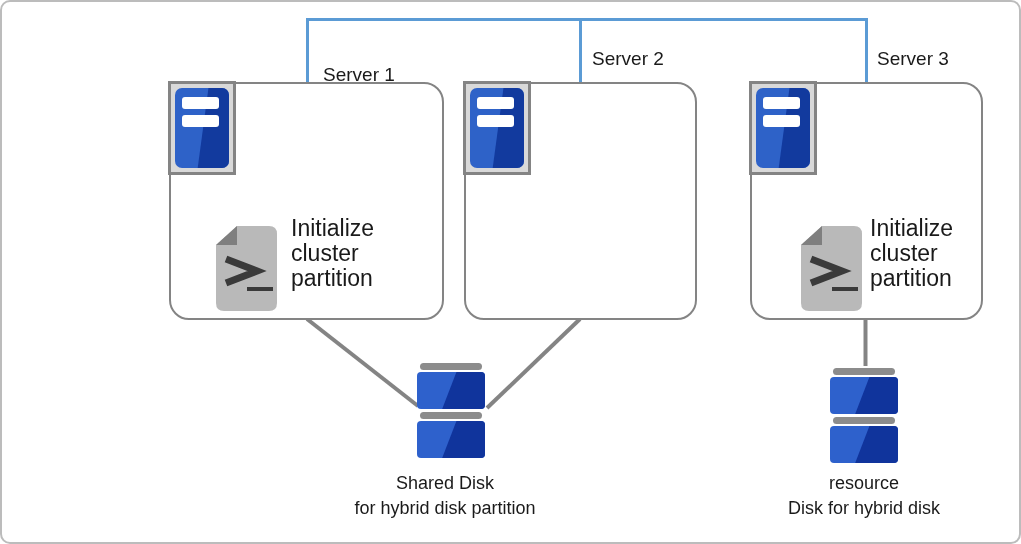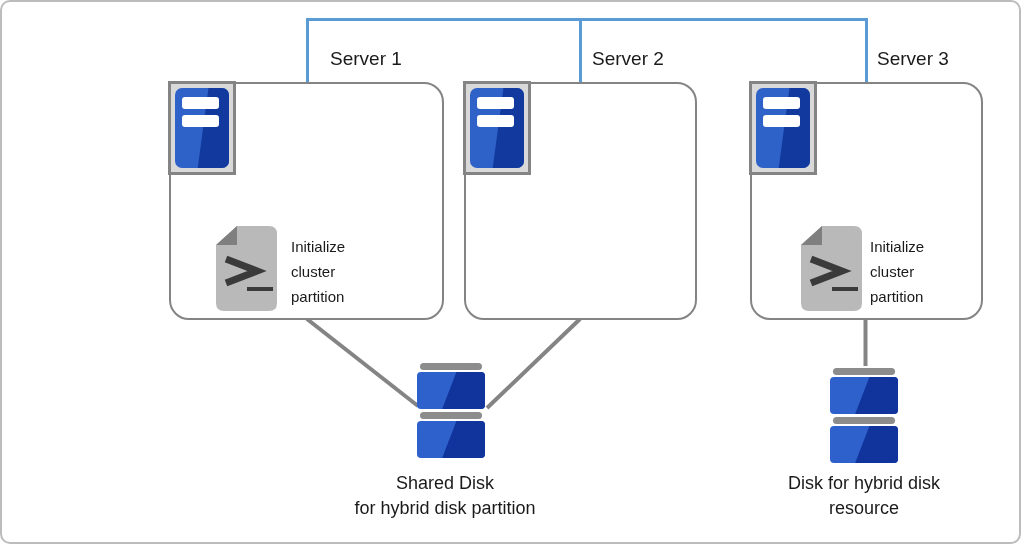--- a/index.html
+++ b/index.html
@@ -10,36 +10,36 @@
   }
   .lines{position:absolute;left:0;top:0;}
   .server-box{
     position:absolute;top:80px;height:238px;background:#ffffff;
     border:2.5px solid #848484;border-radius:20px;box-sizing:border-box;
   }
   #server1-box{left:167px;width:275px;}
   #server2-box{left:462px;width:233px;}
   #server3-box{left:748px;width:233px;}
   .server-label{position:absolute;top:46px;font-size:19px;white-space:nowrap;}
-  #server1-label{left:328px;}
+  #server1-label{left:321px;margin-top:16px;}
   #server2-label{left:590px;text-align:center;}
   #server3-label{left:875px;}
   .server-icon{
     position:absolute;left:-3px;top:-3px;width:68px;height:94px;
     background:#d9d9d9;border:3px solid #848484;box-sizing:border-box;
   }
   .si-blue{position:absolute;inset:4px;border-radius:7px;background:#2e62c8;overflow:hidden;}
   .si-dark{position:absolute;inset:0;background:#123a9e;clip-path:polygon(62% 0,100% 0,100% 100%,42% 100%);}
   .si-bar{position:absolute;left:7px;width:37px;height:12px;background:#ffffff;border-radius:3px;}
   .si-bar1{top:9px;}
   .si-bar2{top:27px;}
   .script-icon{position:absolute;width:61px;height:85px;top:142px;}
   #server1-box .script-icon{left:45px;}
   #server3-box .script-icon{left:49px;}
-  .script-note{position:absolute;top:150px;width:96px;font-size:15px;line-height:25px;}
+  .script-note{position:absolute;top:132px;width:96px;font-size:23px;line-height:25px;}
   #server1-box .script-note{left:120px;}
   #server3-box .script-note{left:118px;}
   .disk{position:absolute;width:68px;}
   #shared-disk{left:415px;top:361px;}
   #hybrid-disk{left:828px;top:366px;}
   .disk-cap{width:62px;height:7px;border-radius:3.5px;background:#8c8c8c;margin:0 auto 2px;}
   .disk-platter{width:68px;height:37px;border-radius:4px;background:#2e61cc;overflow:hidden;position:relative;margin-bottom:3px;}
   .platter-dark{position:absolute;inset:0;background:#10349c;clip-path:polygon(58% 0,100% 0,100% 100%,37% 100%);}
   .caption{position:absolute;text-align:center;font-size:18px;line-height:25px;}
   #shared-disk-caption{left:318px;top:469px;width:250px;}
@@ -130,17 +130,17 @@
         <div class="platter-dark"></div>
       </div>
   </div>
 
   <div class="caption" id="shared-disk-caption">
     <div>Shared Disk</div>
     <div>for hybrid disk partition</div>
   </div>
 
   <div class="caption" id="hybrid-disk-caption">
+    <div>resource</div>
     <div>Disk for hybrid disk</div>
-    <div>resource</div>
   </div>
 
 </div>
 
 </body></html>

